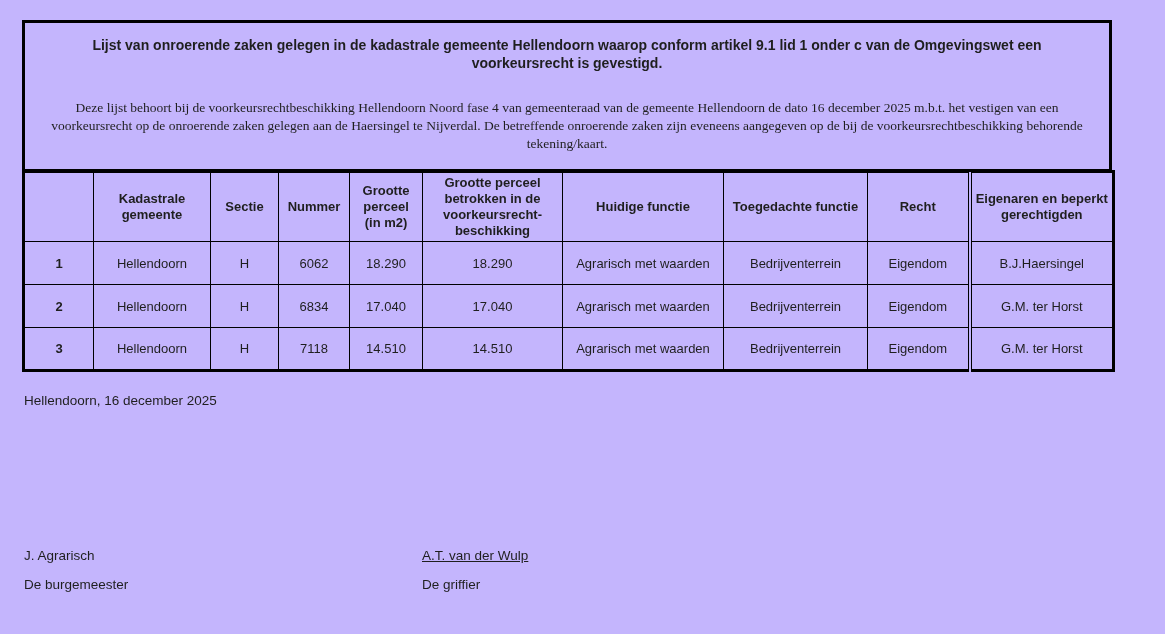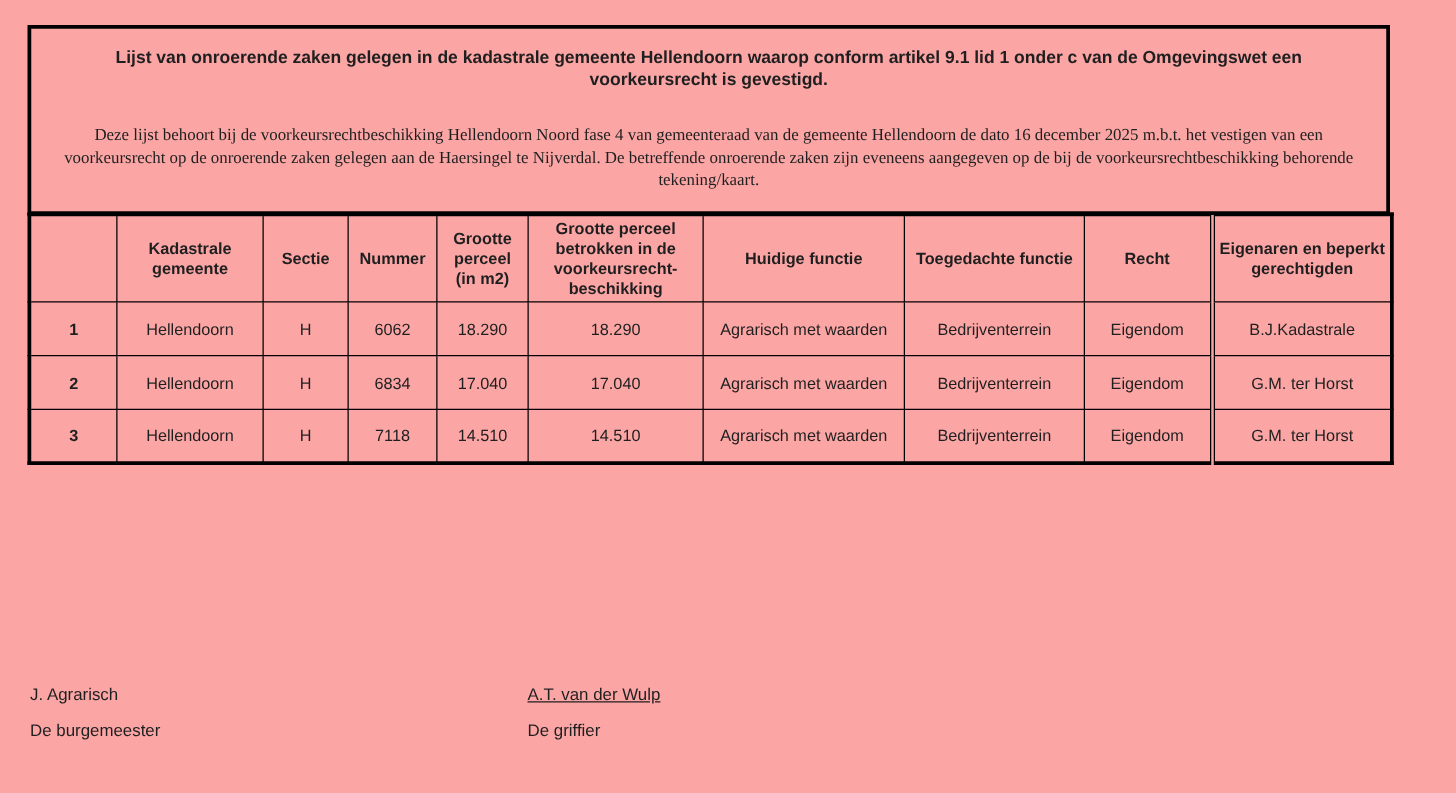--- a/index.html
+++ b/index.html
@@ -6,21 +6,21 @@
     margin: 0;
     padding: 0;
     background: #ffffff;
     font-family: "Liberation Sans", sans-serif;
     color: #1f1f1f;
   }
   .page {
     position: relative;
     width: 1165px;
     height: 634px;
-    background: #fca5a5;
+    background: #c4b5fd;
     overflow: hidden;
   }
 
   
   .header-box {
     position: absolute;
     top: 20px;
     left: 22px;
     width: 1090px;
     height: 152px;
@@ -137,21 +137,21 @@
       <tr>
         <td class="rownum">1</td>
         <td>Hellendoorn</td>
         <td>H</td>
         <td>6062</td>
         <td>18.290</td>
         <td>18.290</td>
         <td>Agrarisch met waarden</td>
         <td>Bedrijventerrein</td>
         <td>Eigendom</td>
-        <td class="owner-col">B.J.Kadastrale</td>
+        <td class="owner-col">B.J.Haersingel</td>
       </tr>
       <tr>
         <td class="rownum">2</td>
         <td>Hellendoorn</td>
         <td>H</td>
         <td>6834</td>
         <td>17.040</td>
         <td>17.040</td>
         <td>Agrarisch met waarden</td>
         <td>Bedrijventerrein</td>
@@ -166,20 +166,21 @@
         <td>14.510</td>
         <td>14.510</td>
         <td>Agrarisch met waarden</td>
         <td>Bedrijventerrein</td>
         <td>Eigendom</td>
         <td class="owner-col">G.M. ter Horst</td>
       </tr>
     </tbody>
   </table>
 
+  <div class="footer-line pos-place">Hellendoorn, 16 december 2025</div>
 
   <div class="footer-line pos-sig1-name">J. Agrarisch</div>
   <div class="footer-line pos-sig1-role">De burgemeester</div>
 
   <div class="footer-line pos-sig2-name">A.T. van der Wulp</div>
   <div class="footer-line pos-sig2-role">De griffier</div>
 
 </div>
 
 </body></html>

